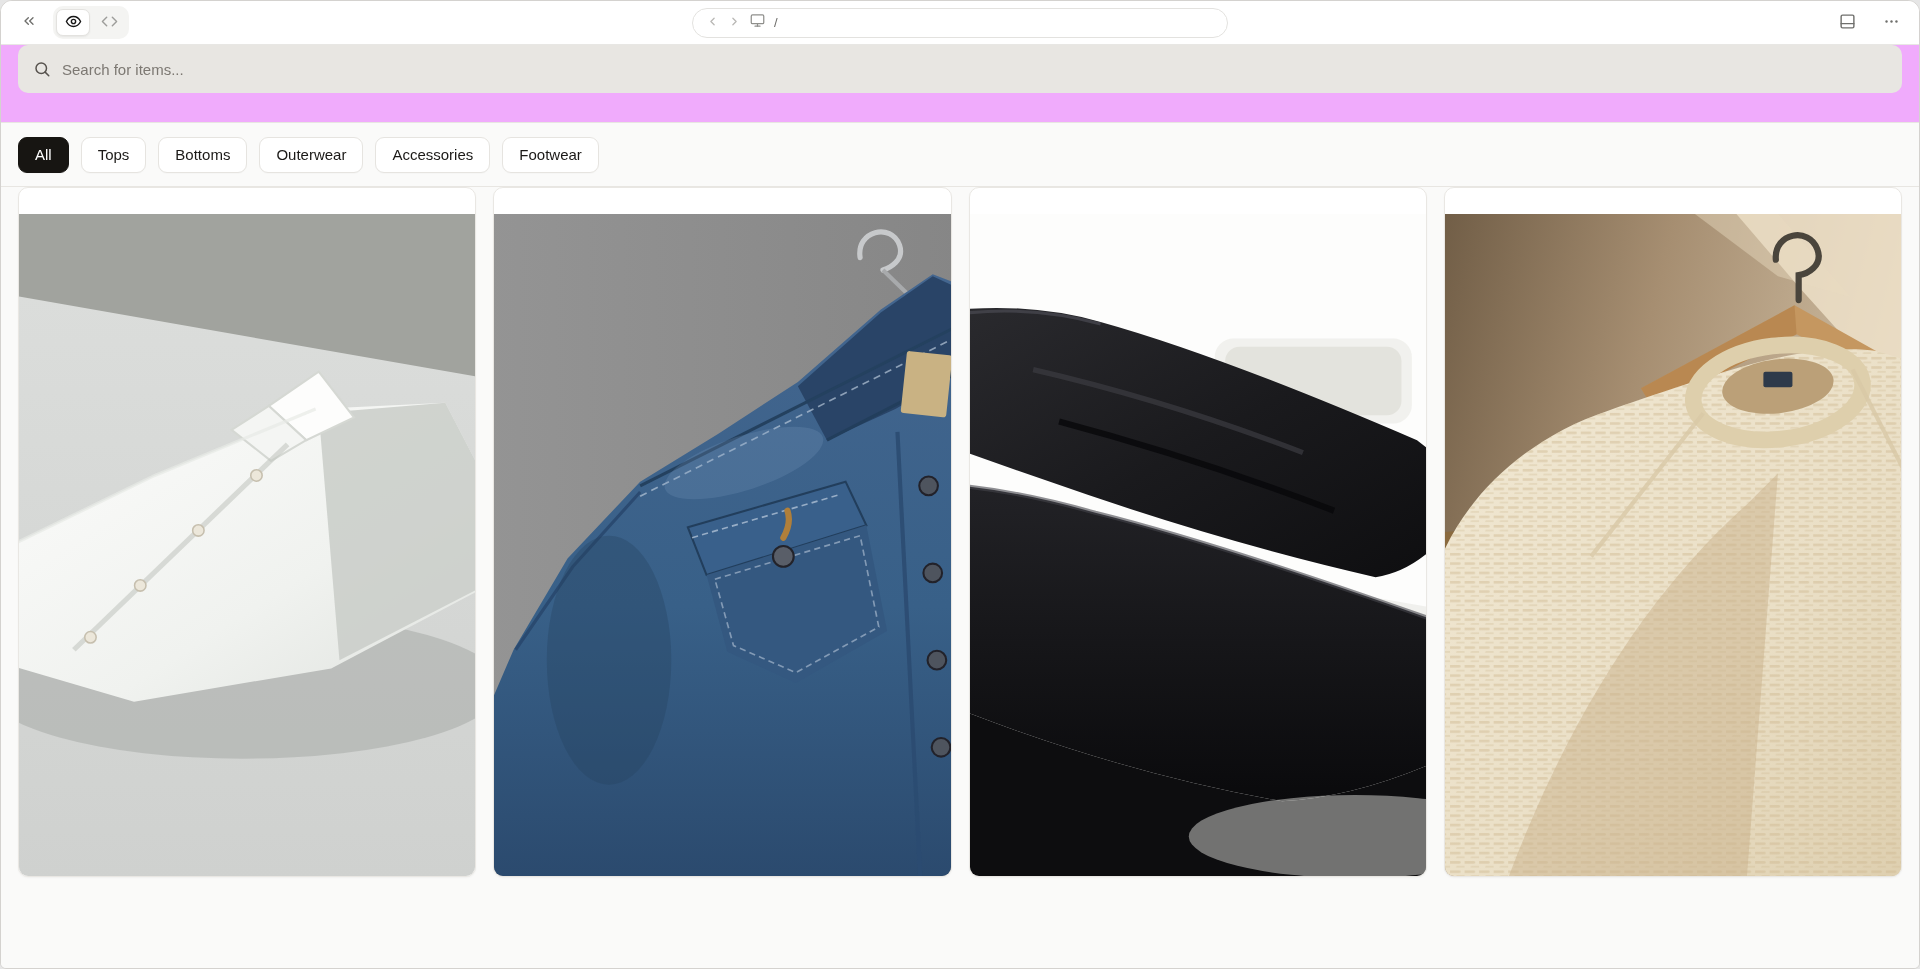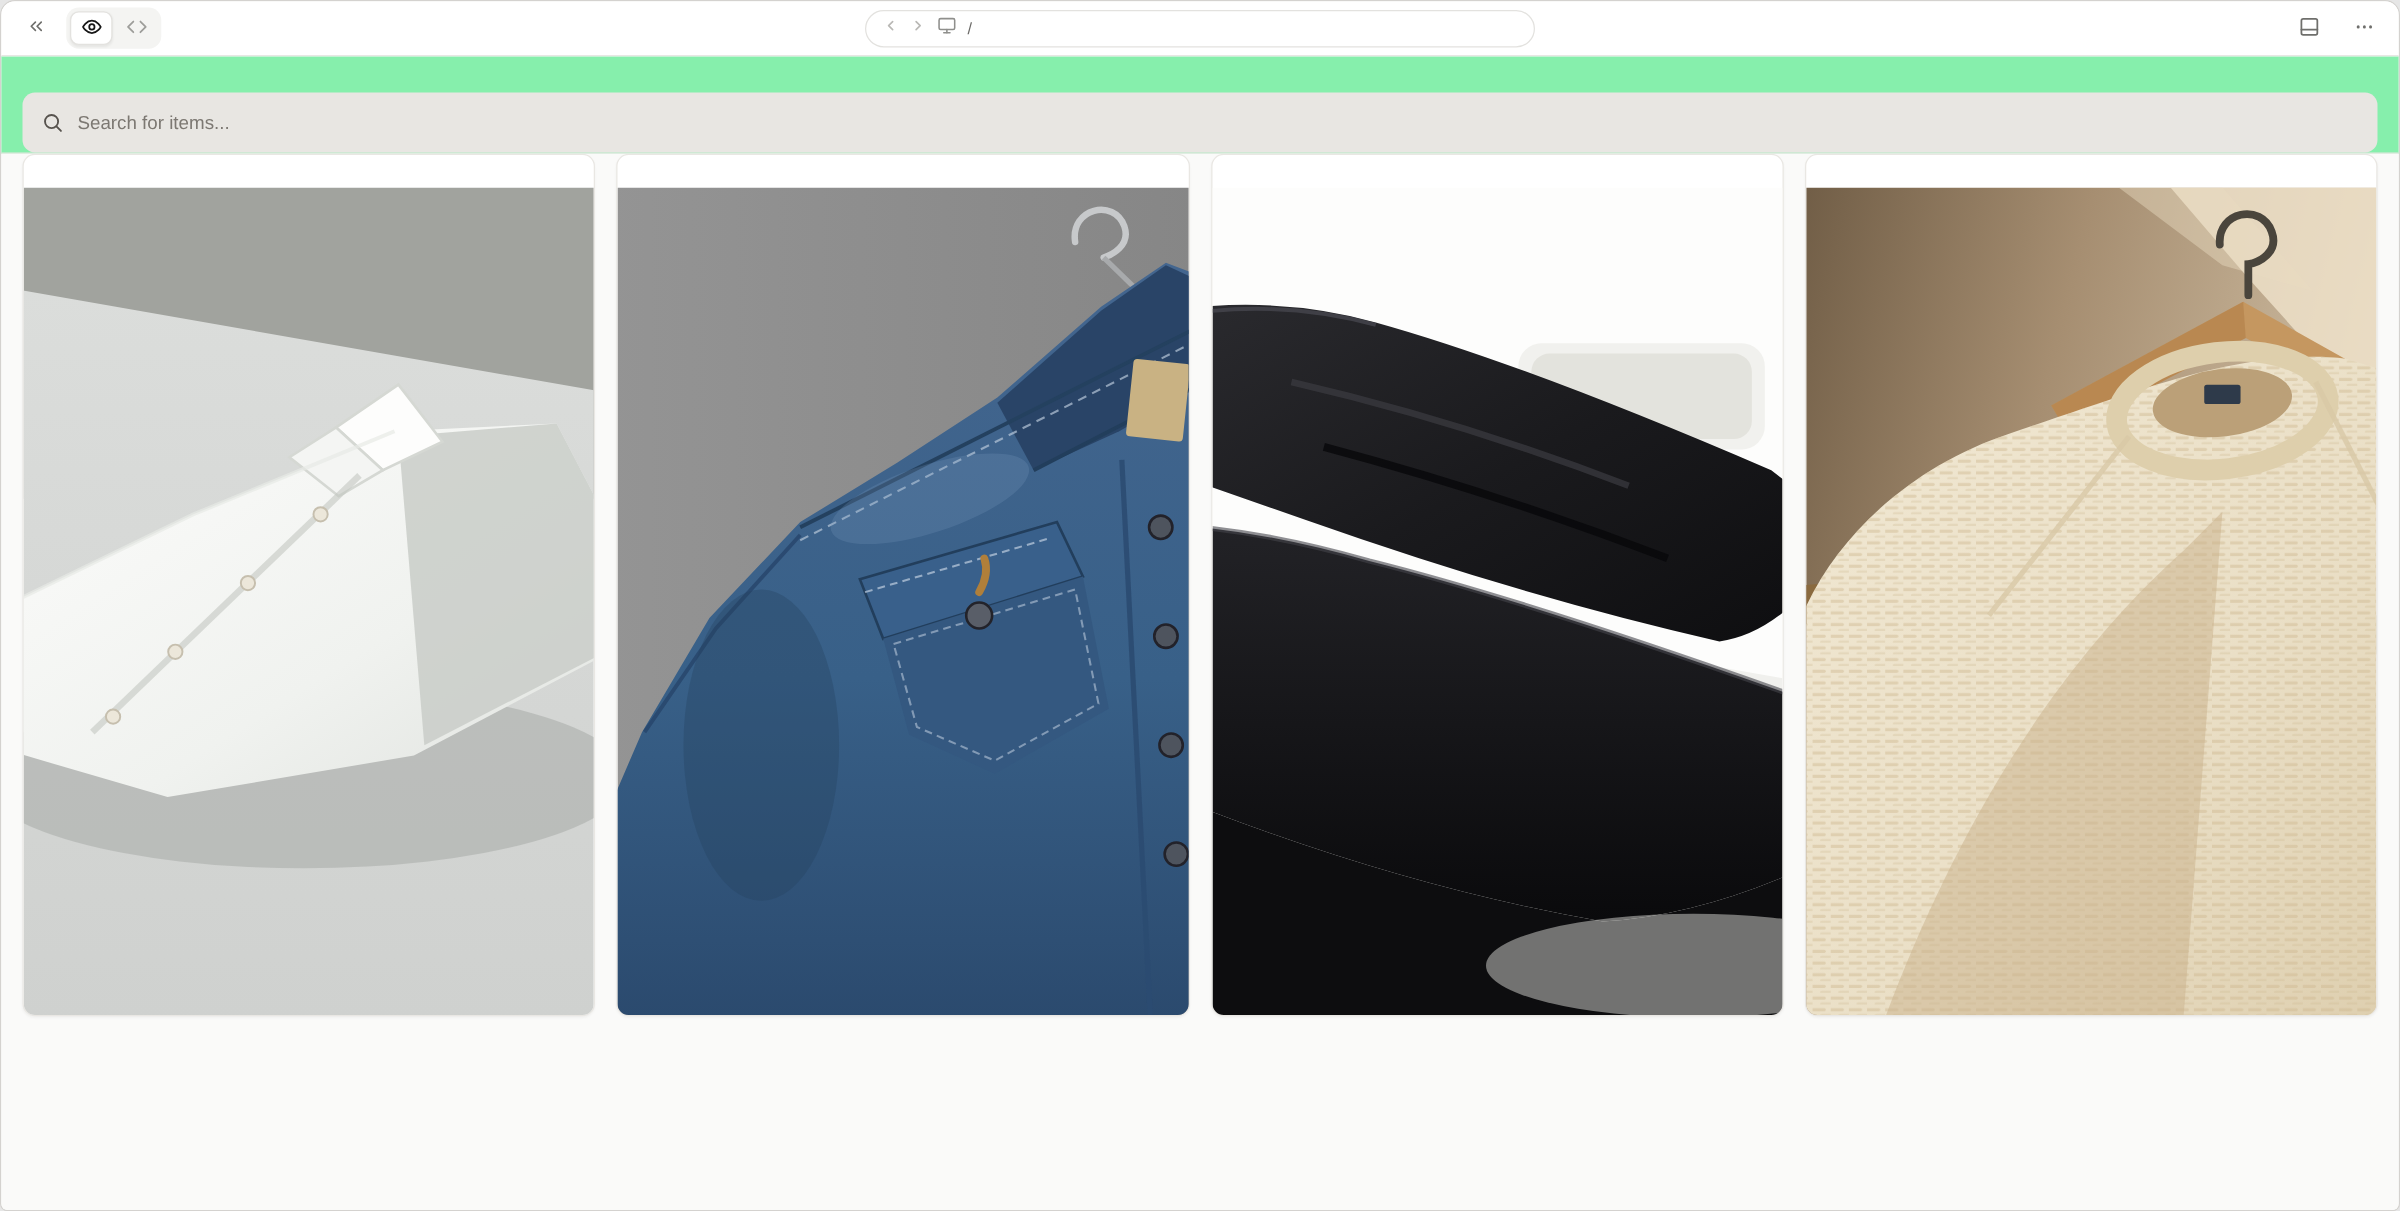--- a/index.html
+++ b/index.html
@@ -64,22 +64,22 @@
   }
   .brand {
     font-family:"Liberation Serif", serif;
     font-size:28px; font-weight:600; letter-spacing:.5px; color:#1b1917;
   }
   .bag-btn { background:none; border:none; color:#1b1917; cursor:pointer; display:flex; }
 
   
   .search-section {
     height:78px; flex:0 0 78px;
-    background:#86efac; border-bottom:1px solid #E8E6E2;
-    display:flex; align-items:flex-end; padding:0 17px;
+    background:#f0abfc; border-bottom:1px solid #E8E6E2;
+    display:flex; align-items:flex-start; padding:0 17px;
   }
   .search-box {
     flex:1; height:48px; background:#E8E6E2; border-radius:10px;
     display:flex; align-items:center; gap:11px; padding:0 15px;
   }
   .search-box input {
     flex:1; border:none; background:transparent; outline:none;
     font-size:15px; color:#3b3a37; font-family:"Liberation Sans", sans-serif;
   }
   .search-box input::placeholder { color:#7c7872; }
@@ -195,20 +195,28 @@
       <span style="color:#57534e;display:flex;">
         <svg width="18" height="18" viewBox="0 0 24 24" fill="none" stroke="currentColor" stroke-width="2" stroke-linecap="round" stroke-linejoin="round">
             <circle cx="11" cy="11" r="7"></circle>
             <line x1="21" y1="21" x2="16.2" y2="16.2"></line>
           </svg>
       </span>
       <input type="text" placeholder="Search for items..." style="">
     </div>
   </div>
 
+  <div class="filter-section">
+    <button class="chip active">All</button>
+    <button class="chip">Tops</button>
+    <button class="chip">Bottoms</button>
+    <button class="chip">Outerwear</button>
+    <button class="chip">Accessories</button>
+    <button class="chip">Footwear</button>
+  </div>
 
   <div class="content">
 
     <div class="grid">
 
       <div class="card">
         <div class="photo" role="img" aria-label="folded-white-linen-shirt">
           <svg viewBox="0 0 458 640" preserveAspectRatio="xMidYMid slice">
             <defs>
               <linearGradient id="p1surf" x1="0" y1="0" x2="0" y2="1">

